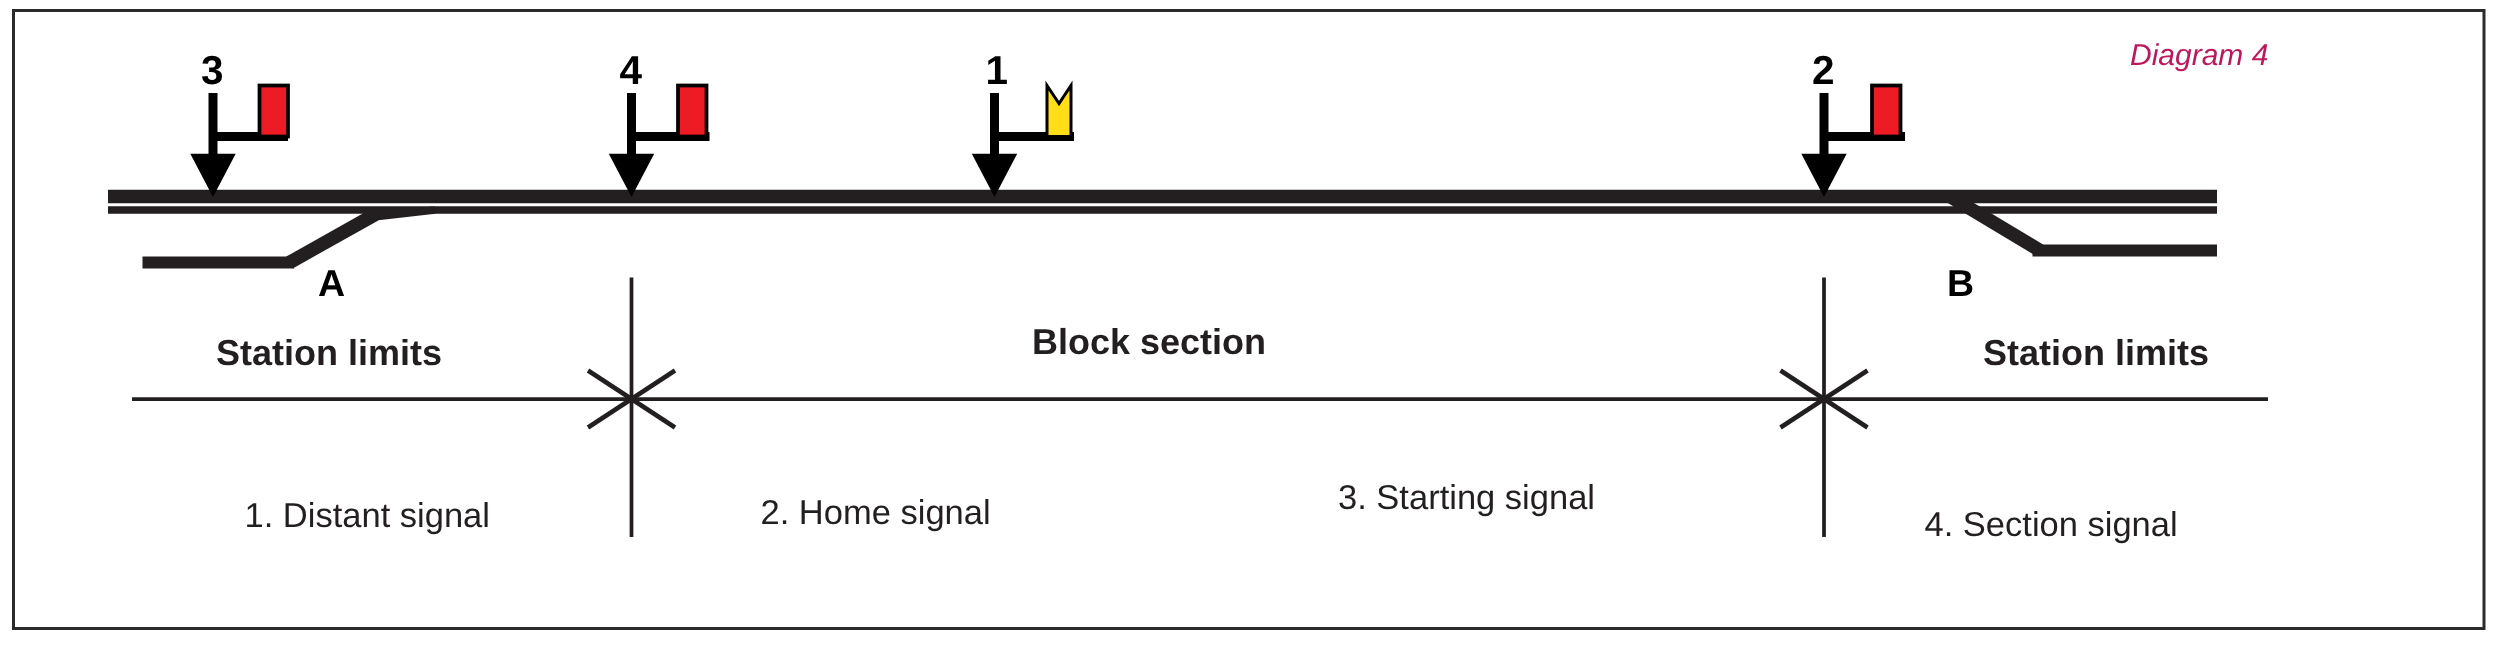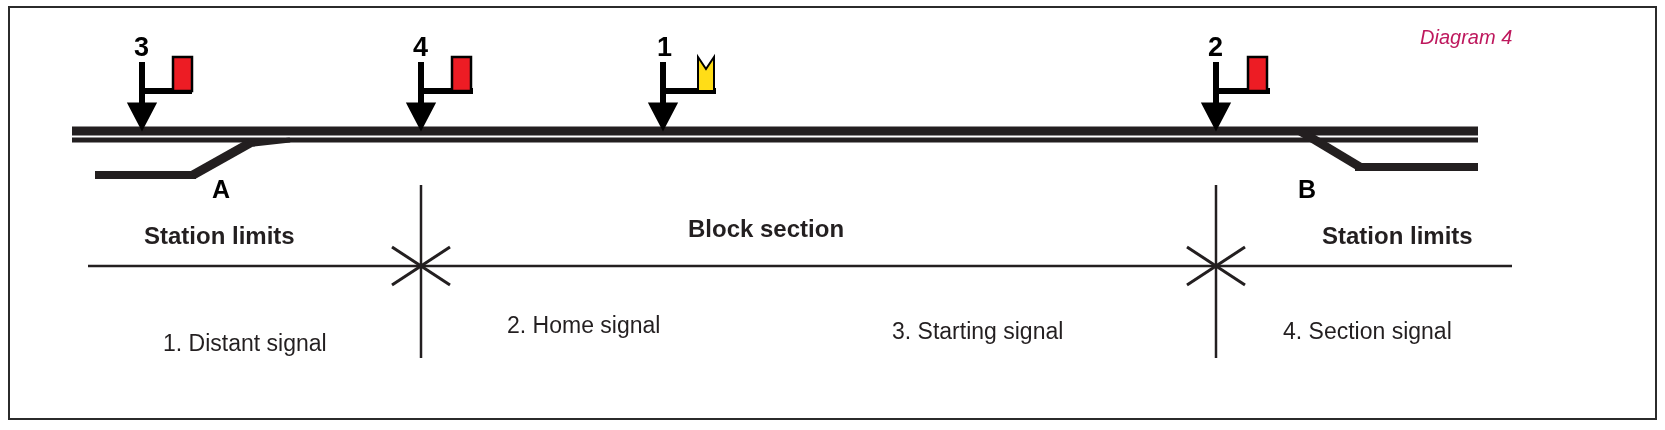--- a/index.html
+++ b/index.html
@@ -145,17 +145,17 @@
   <div class="txt sig-num" style="left:1208px; top:32px;">2</div>
 
   <div class="txt junction-letter" style="left:212px; top:175px;">A</div>
   <div class="txt junction-letter" style="left:1298px; top:175px;">B</div>
 
   <div class="txt zone-label" style="left:144px; top:222px;">Station limits</div>
   <div class="txt zone-label" style="left:688px; top:215px;">Block section</div>
   <div class="txt zone-label" style="left:1322px; top:222px;">Station limits</div>
 
   <div class="txt caption" style="left:163px; top:318px;margin-top:12px;">1. Distant signal</div>
-  <div class="txt caption" style="left:507px; top:312px;text-align:right;">2. Home signal</div>
+  <div class="txt caption" style="left:507px; top:328px;text-align:right;">2. Home signal</div>
   <div class="txt caption" style="left:892px; top:318px;">3. Starting signal</div>
-  <div class="txt caption" style="left:1283px; top:318px;">4. Section signal</div>
+  <div class="txt caption" style="left:1283px; top:336px;">4. Section signal</div>
 
 </div>
 
 </body></html>

